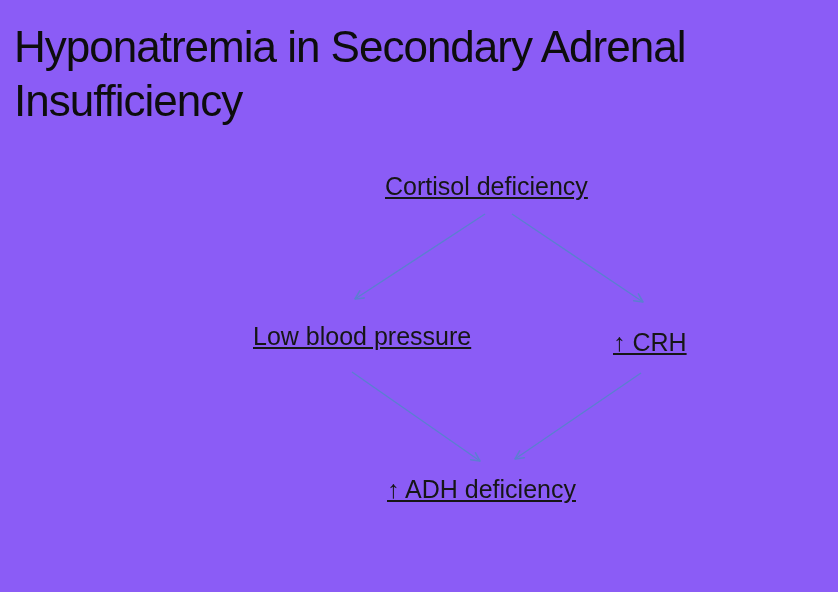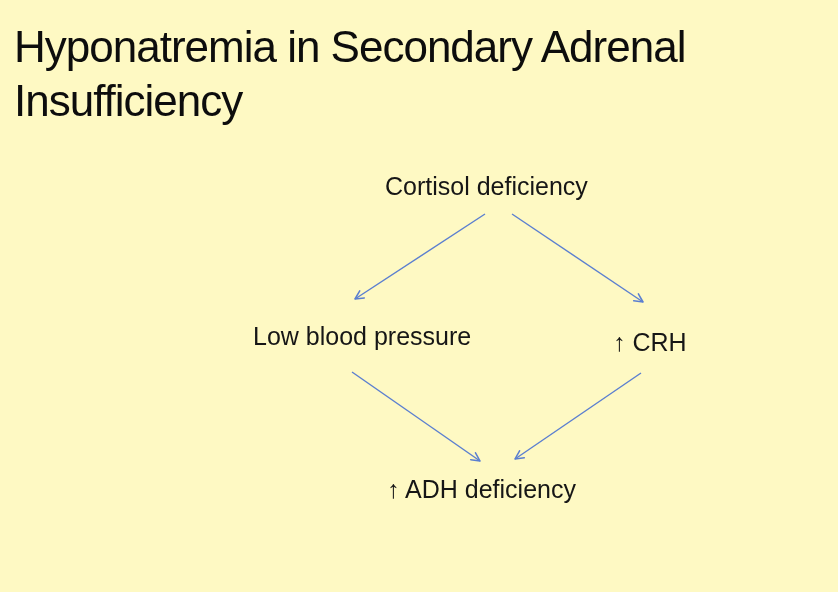--- a/index.html
+++ b/index.html
@@ -4,21 +4,21 @@
 <style>
   html, body {
     margin: 0;
     padding: 0;
     background: #e8e8e8;
   }
   .slide {
     position: relative;
     width: 838px;
     height: 592px;
-    background: #fef9c3;
+    background: #8b5cf6;
     font-family: "Liberation Sans", sans-serif;
     overflow: hidden;
     color: #111111;
   }
   .slide-title {
     position: absolute;
     left: 14px;
     top: 20px;
     width: 790px;
     font-size: 44px;
@@ -27,20 +27,21 @@
     letter-spacing: -1px;
     color: #0d0d0d;
     margin: 0;
   }
   .node {
     position: absolute;
     font-size: 25px;
     line-height: 30px;
     white-space: nowrap;
     color: #161616;
+    text-decoration: underline;
   }
   .node-cortisol   { left: 385px; top: 171px; }
   .node-lowbp      { left: 253px; top: 321px; }
   .node-crh        { left: 613px; top: 327px; }
   .node-adh        { left: 387px; top: 474px; }
   .connector-layer {
     position: absolute;
     left: 0;
     top: 0;
     width: 838px;

